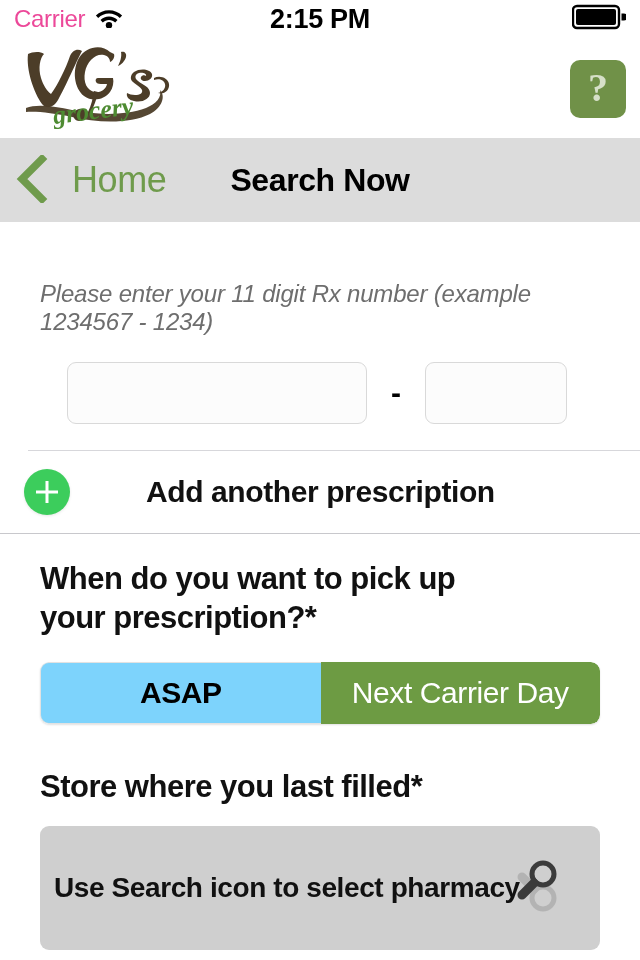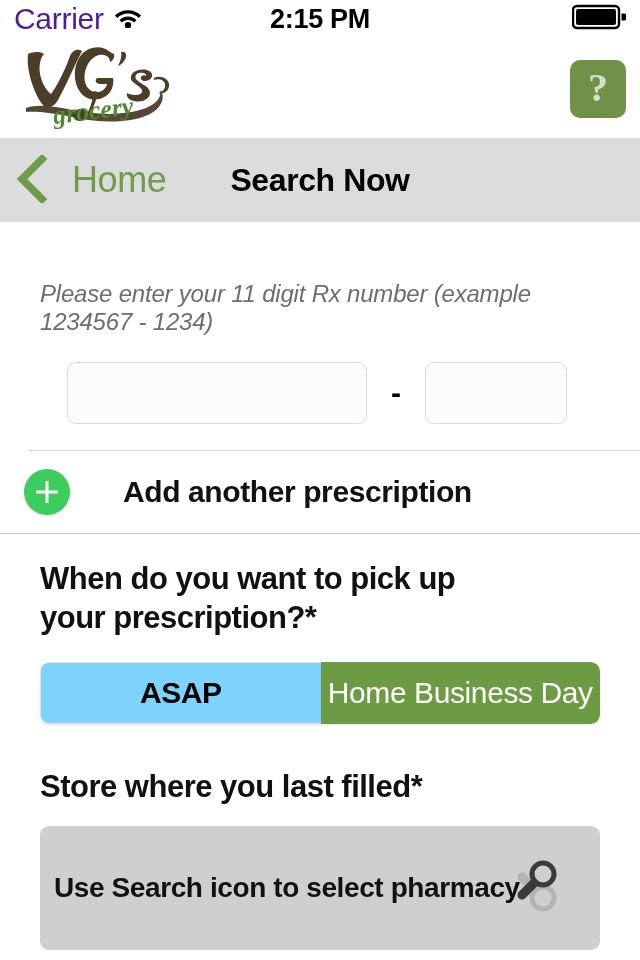--- a/index.html
+++ b/index.html
@@ -11,21 +11,21 @@
     overflow:hidden;
   }
   .phone { position:relative; width:640px; height:960px; background:#fff; }
 
   
   .statusbar {
     height:38px; display:flex; align-items:center;
     padding:0 14px; position:relative;
   }
   .sb-left { display:flex; align-items:center; gap:9px; }
-  .sb-carrier { font-size:30px; color:#4c1d95; letter-spacing:-0.3px; }
+  .sb-carrier { font-size:24px; color:#ec4899; letter-spacing:-0.3px; }
   .wifi-icon { display:block; }
   .sb-time {
     position:absolute; left:0; right:0; text-align:center;
     font-size:27px; font-weight:bold; color:#000; letter-spacing:-0.3px;
     pointer-events:none;
   }
   .sb-right { margin-left:auto; display:flex; align-items:center; }
 
   
   .logo-bar {
@@ -112,21 +112,21 @@
     cursor:pointer; flex:none;
     box-shadow:0 1px 3px rgba(0,0,0,0.10);
   }
   .plus-btn:before, .plus-btn:after {
     content:""; position:absolute; background:#fff;
     left:50%; top:50%;
   }
   .plus-btn:before { width:22px; height:3px; transform:translate(-50%,-50%); }
   .plus-btn:after  { width:3px; height:22px; transform:translate(-50%,-50%); }
   .add-label {
-    margin-left:53px; font-size:30px; font-weight:bold;
+    margin-left:76px; font-size:30px; font-weight:bold;
     color:#111; letter-spacing:-0.4px;
   }
 
   
   .segmented {
     display:flex; margin:0 40px; width:calc(100% - 80px);
     border-radius:9px; overflow:hidden;
     box-shadow:0 1px 2px rgba(0,0,0,0.12);
     background:#fff;
   }
@@ -248,21 +248,21 @@
     </div>
     <div class="divider"></div>
 
     <div style="height:26px"></div>
     <div class="section">
       <div class="sect-title" style="max-width:470px;">When do you want to pick up your prescription?*</div>
     </div>
     <div style="height:24px"></div>
     <div class="segmented">
       <button class="seg inactive">ASAP</button>
-      <button class="seg active">Home Business Day</button>
+      <button class="seg active">Next Carrier Day</button>
     </div>
 
     <div style="height:44px"></div>
     <div class="section">
       <div class="sect-title">Store where you last filled*</div>
     </div>
     <div style="height:20px"></div>
     <div class="pharm-box">
       <span class="pharm-text">Use Search icon to select pharmacy</span>
       <span class="search-icon">

